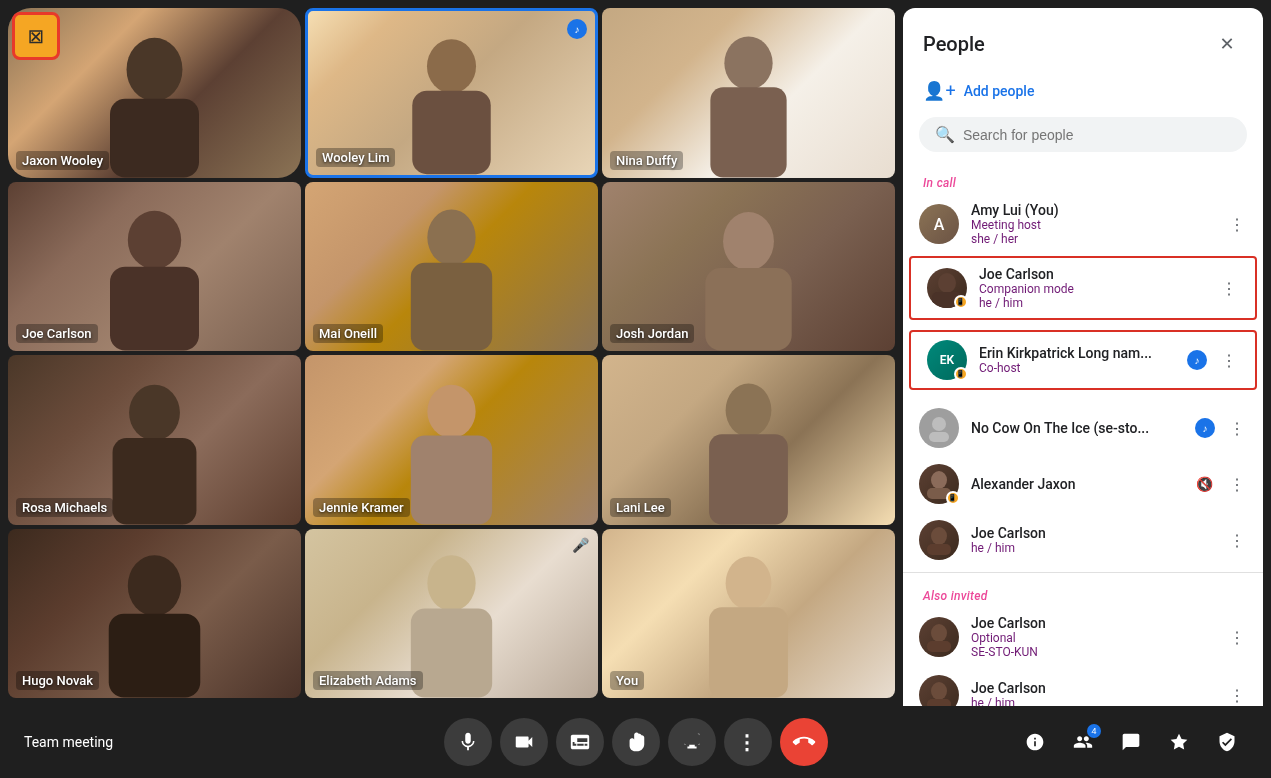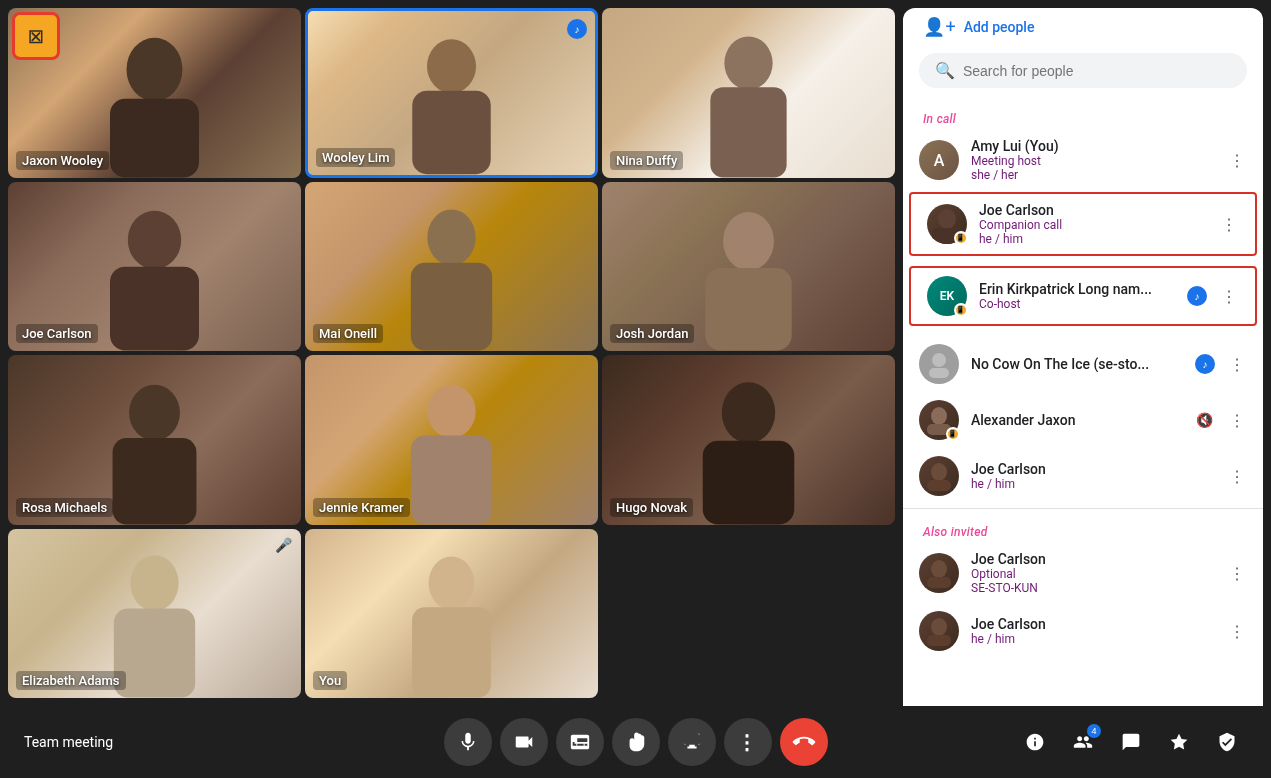--- a/index.html
+++ b/index.html
@@ -36,21 +36,21 @@
       background: #3c3c3c;
       border-radius: 8px;
       overflow: hidden;
     }
 
     .video-tile.active-speaker {
       border: 3px solid #1a73e8;
     }
 
     
-    .tile-jaxon { background: linear-gradient(135deg, #8B7355 0%, #D4A574 30%, #5C4033 60%, #8B7355 100%); }
+    .tile-jaxon { background: linear-gradient(135deg, #8B7355 0%, #D4A574 30%, #5C4033 60%, #8B7355 100%); border-radius: 23px; }
     .tile-alexis { background: linear-gradient(135deg, #F5DEB3 0%, #DEB887 20%, #C4A882 50%, #E8D5B7 100%); }
     .tile-nina { background: linear-gradient(135deg, #C4A882 0%, #D2B48C 30%, #F5F0E8 60%, #E8DDD0 100%); }
     .tile-joe { background: linear-gradient(135deg, #5C4033 0%, #8B6B5A 30%, #A0826D 60%, #7A6050 100%); }
     .tile-mai { background: linear-gradient(135deg, #D4A574 0%, #C4956A 30%, #B8860B 50%, #8B7355 100%); text-decoration: underline; }
     .tile-josh { background: linear-gradient(135deg, #A0826D 0%, #8B7355 30%, #7A6050 60%, #5C4033 100%); }
     .tile-rosa { background: linear-gradient(135deg, #4A3728 0%, #6B4C3B 30%, #8B6B5A 60%, #5C3D2E 100%); }
     .tile-jennie { background: linear-gradient(135deg, #C4956A 0%, #D4A574 30%, #B8860B 50%, #A0826D 100%); }
     .tile-lani { background: linear-gradient(135deg, #D2B48C 0%, #C4A882 30%, #8B7355 60%, #F5DEB3 100%); }
     .tile-hugo { background: linear-gradient(135deg, #3C2A1E 0%, #5C3D2E 30%, #7A5C4A 60%, #4A3228 100%); }
     .tile-elizabeth { background: linear-gradient(135deg, #D4C4A0 0%, #C8B48C 30%, #E8DDD0 60%, #B8A898 100%); }
@@ -479,20 +479,29 @@
     <div class="video-tile tile-jennie">
       <div class="tile-figure">
         <svg width="100%" height="90%" viewBox="0 0 100 120" preserveAspectRatio="xMidYMax meet">
           <ellipse cx="50" cy="31" rx="19" ry="21" fill="#C4956A"></ellipse>
           <rect x="18" y="50" width="64" height="70" rx="11" fill="#A0826D"></rect>
         </svg>
       </div>
       <div class="name-label">Jennie Kramer</div>
     </div>
 
+    <div class="video-tile tile-lani">
+      <div class="tile-figure">
+        <svg width="100%" height="90%" viewBox="0 0 100 120" preserveAspectRatio="xMidYMax meet">
+          <ellipse cx="50" cy="30" rx="18" ry="21" fill="#8B7355"></ellipse>
+          <rect x="19" y="49" width="62" height="71" rx="10" fill="#7A6050"></rect>
+        </svg>
+      </div>
+      <div class="name-label">Lani Lee</div>
+    </div>
 
     <div class="video-tile tile-hugo">
       <div class="tile-figure">
         <svg width="100%" height="90%" viewBox="0 0 100 120" preserveAspectRatio="xMidYMax meet">
           <ellipse cx="50" cy="32" rx="21" ry="24" fill="#3C2A1E"></ellipse>
           <rect x="14" y="54" width="72" height="66" rx="12" fill="#2C1E14"></rect>
         </svg>
       </div>
       <div class="name-label">Hugo Novak</div>
     </div>
@@ -515,20 +524,24 @@
           <rect x="19" y="49" width="62" height="71" rx="10" fill="#C4A882"></rect>
         </svg>
       </div>
       <div class="name-label">You</div>
     </div>
 
   </div>
 
   <div class="people-panel">
 
+    <div class="panel-header">
+      <span class="panel-title">People</span>
+      <button class="close-btn">✕</button>
+    </div>
 
     <div class="add-people-row">
       <span style="color:#1a73e8;font-size:18px;">👤+</span>
       <span class="add-people-label">Add people</span>
     </div>
 
     <div class="search-row">
       <div class="search-box">
         <span style="color:#5f6368;font-size:16px;">🔍</span>
         <input class="search-input" type="text" placeholder="Search for people" style="">
@@ -554,21 +567,21 @@
       <div class="person-row highlighted" style="border:2px solid #d93025;border-radius:4px;margin:2px 6px;">
         <div class="avatar avatar-joe" style="position:relative;">
           <svg width="40" height="40" viewBox="0 0 40 40" style="border-radius:50%;">
             <ellipse cx="20" cy="15" rx="9" ry="10" fill="#5C4033"></ellipse>
             <rect x="5" y="24" width="30" height="16" rx="5" fill="#4A3228"></rect>
           </svg>
           <div class="avatar-badge" style="position:absolute;bottom:-1px;right:-1px;width:14px;height:14px;background:#F5A623;border-radius:50%;border:2px solid white;font-size:7px;display:flex;align-items:center;justify-content:center;">📱</div>
         </div>
         <div class="person-info">
           <div class="person-name">Joe Carlson</div>
-          <div class="person-meta">Companion call</div>
+          <div class="person-meta">Companion mode</div>
           <div class="person-meta">he / him</div>
         </div>
         <div class="person-actions">
           <div class="more-icon">⋮</div>
         </div>
       </div>
 
       <div class="person-row highlighted" style="border:2px solid #d93025;border-radius:4px;margin:10px 6px;">
         <div class="avatar avatar-erin" style="position:relative;background:linear-gradient(135deg,#00897B,#00695C);">
           <span style="font-size:12px;font-weight:600;">EK</span>

